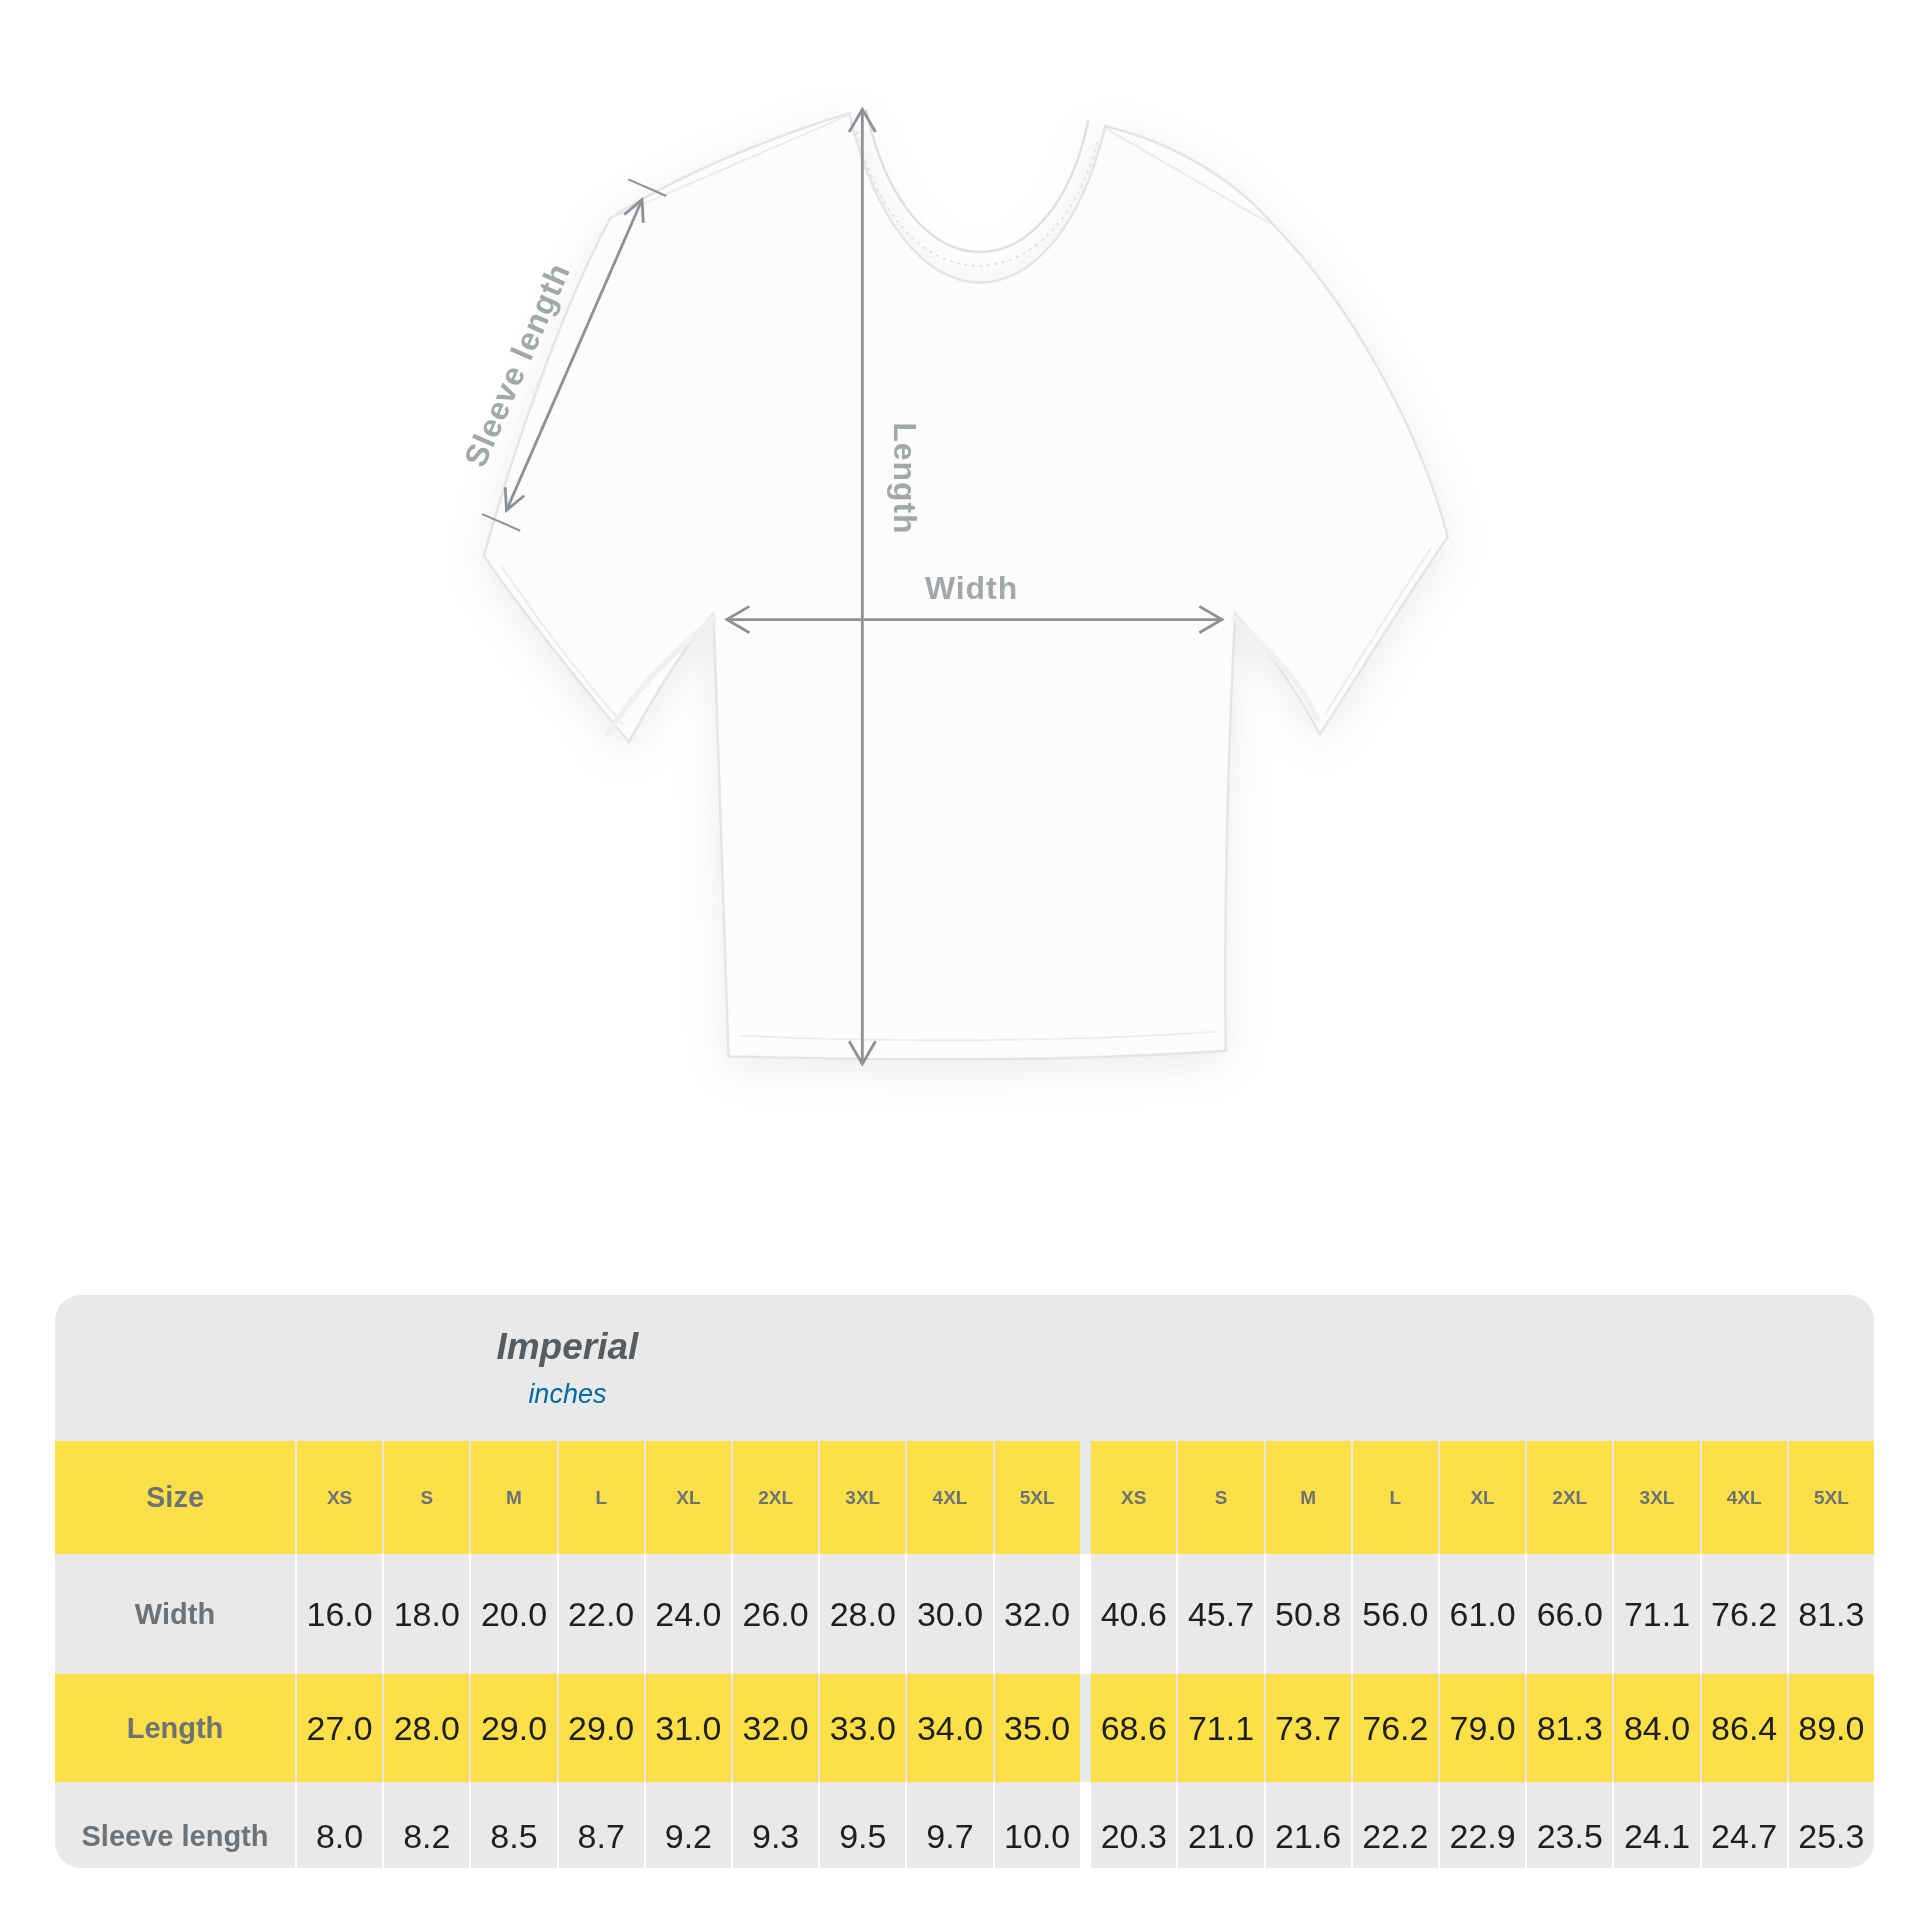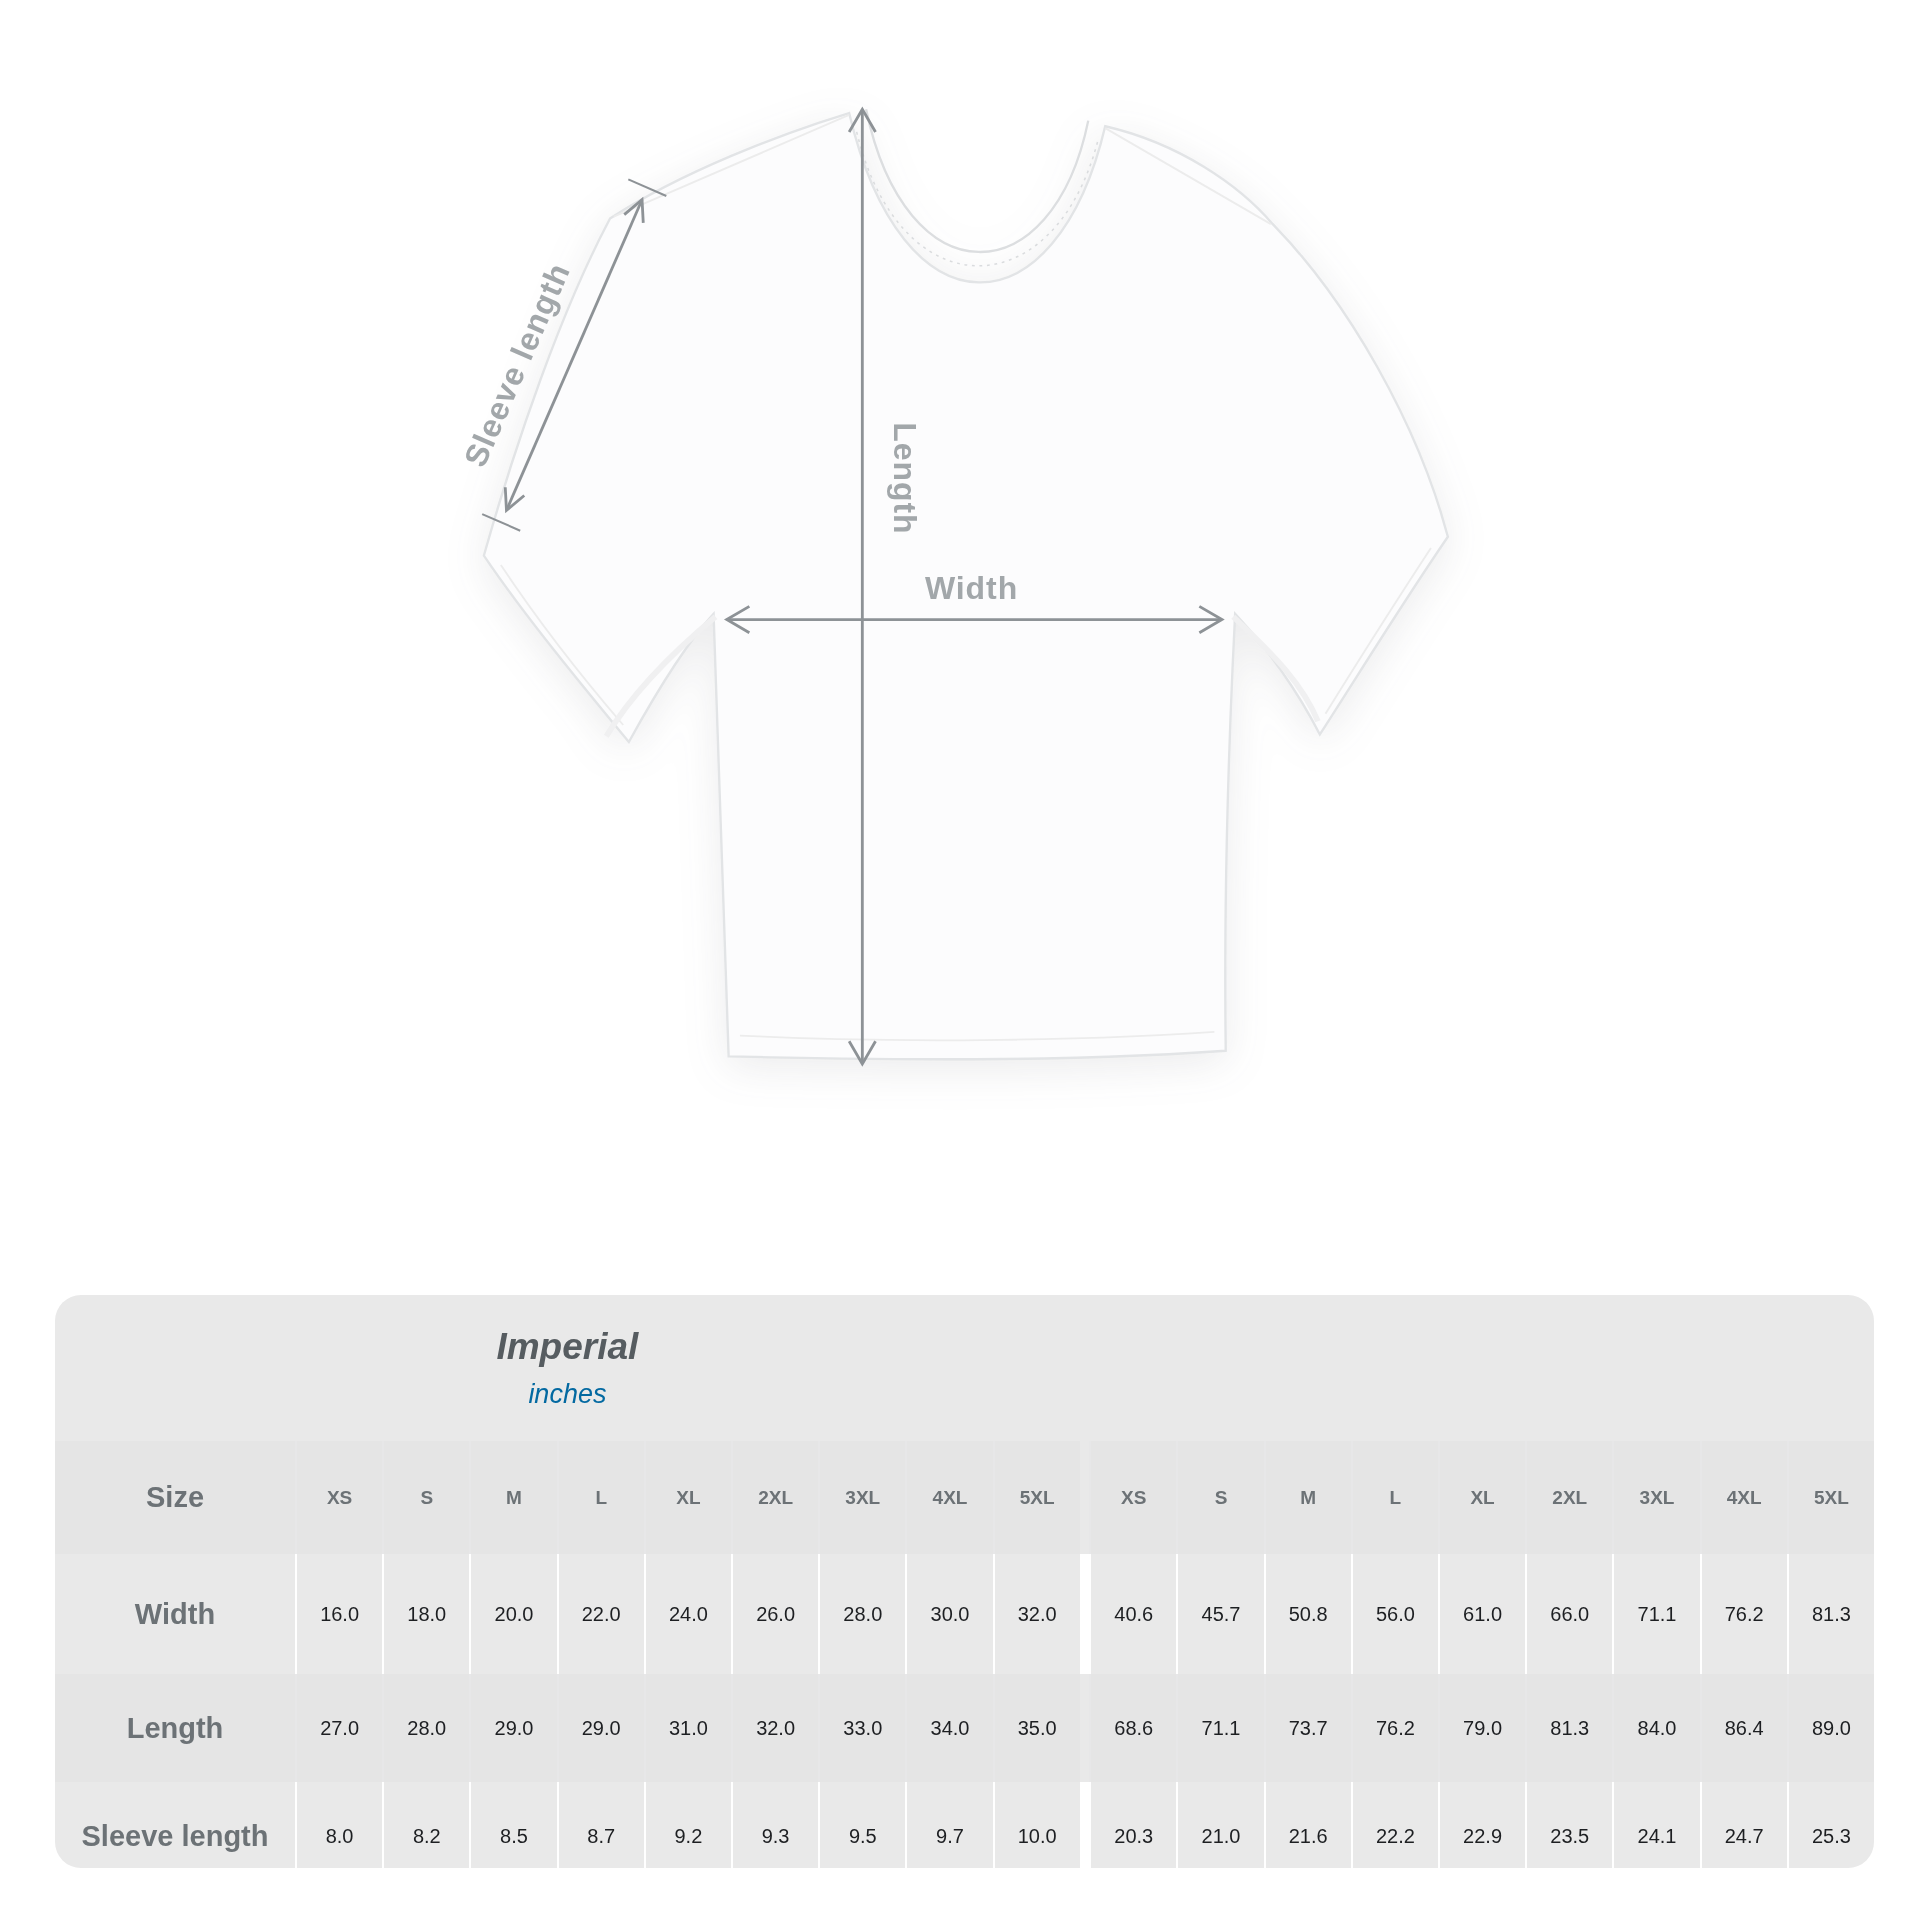--- a/index.html
+++ b/index.html
@@ -24,37 +24,37 @@
   .size-table{
     position:absolute;left:55px;top:1295px;width:1819px;height:573px;
     border-radius:26px;overflow:hidden;background:#ffffff;
   }
   .trow{
     display:grid;
     grid-template-columns:240px repeat(9,1fr) 9.4px repeat(9,1fr);
   }
   .cell{display:flex;align-items:center;justify-content:center;min-width:0;}
   .trow .cell + .cell{border-left:2.8px solid var(--sep);}
-  .row-white{--sep:#e7e7e8;background:#e5e5e5;}
+  .row-white{--sep:#e7e7e8;background:#fde047;}
   .row-gray{--sep:#ffffff;background:#e9e9e9;}
   .band{--sep:transparent;background:#e9e9e9;height:146px;}
   .row-header{height:113px;}
   .rh0{height:120px;}
   .rh1{height:108px;}
   .rh2{height:109px;}
   .row-white .divider-col{background:#e9e9e9;border-left:none !important;}
   .row-gray  .divider-col{background:#ffffff;border-left:none !important;}
   .band      .divider-col{background:transparent;}
   .band-left{grid-column:1 / 11;flex-direction:column;gap:11.3px;}
   .band-right{grid-column:12 / 21;flex-direction:column;gap:11.3px;}
   .band-label{font-size:37px;font-weight:bold;font-style:italic;color:#565c60;}
   .band-sub{font-size:27px;font-style:italic;color:#0369a1;}
   .label-cell span{font-size:29px;font-weight:bold;color:#6c7276;}
   .size-cell span{font-size:19px;font-weight:bold;color:#6c7276;}
-  .value-cell span{font-size:20px;font-weight:normal;color:#1d1f22;}
+  .value-cell span{font-size:34px;font-weight:normal;color:#1d1f22;}
 </style>
 </head>
 <body>
 
 <div class="canvas">
 
   <svg class="shirt-svg" width="1928" height="1177" viewBox="0 0 2048 1250">
     <g class="shirt-shape">
       <path d="M 648 232
                C 725 182 830 142 902 120

